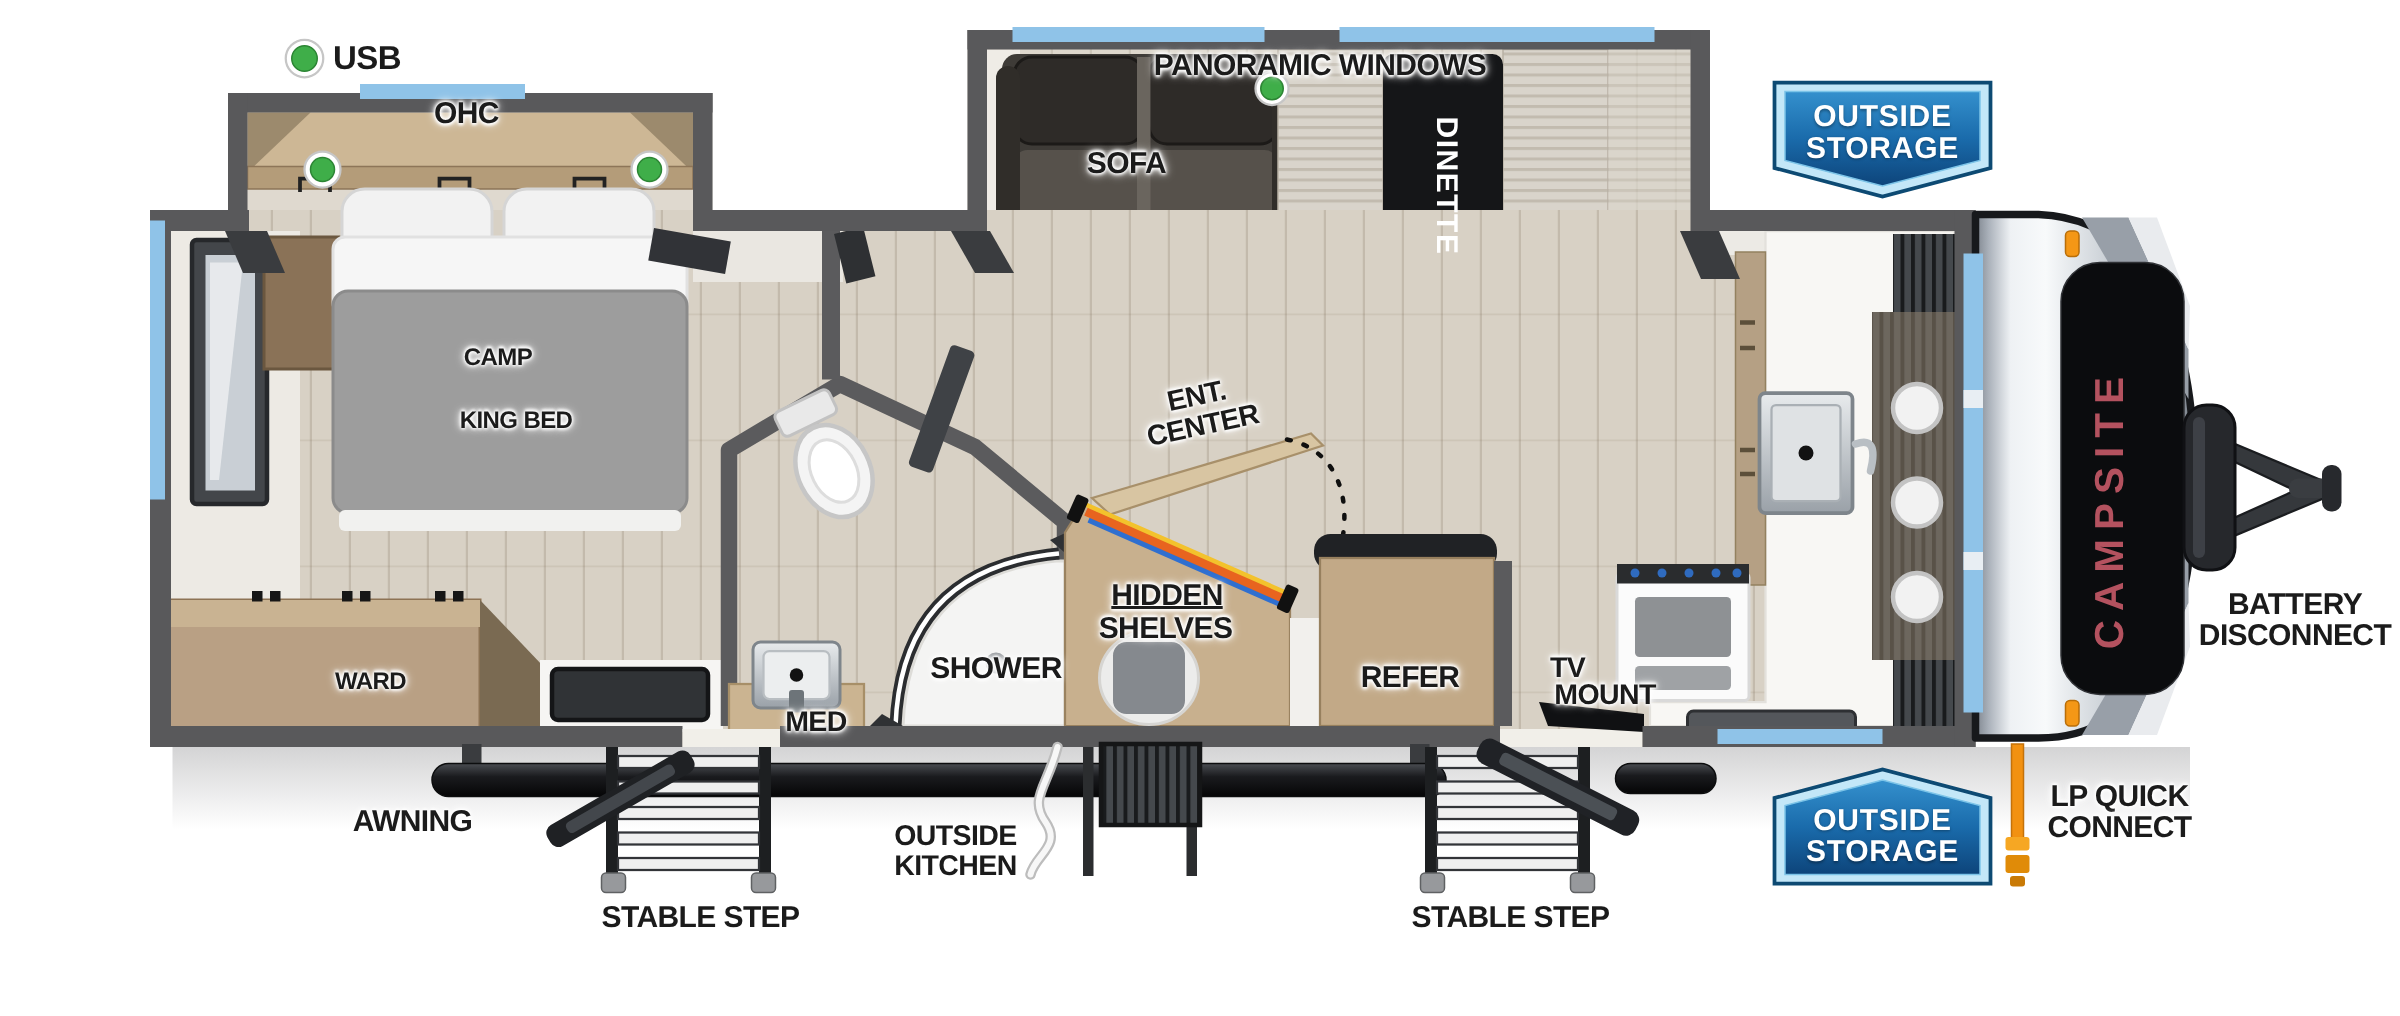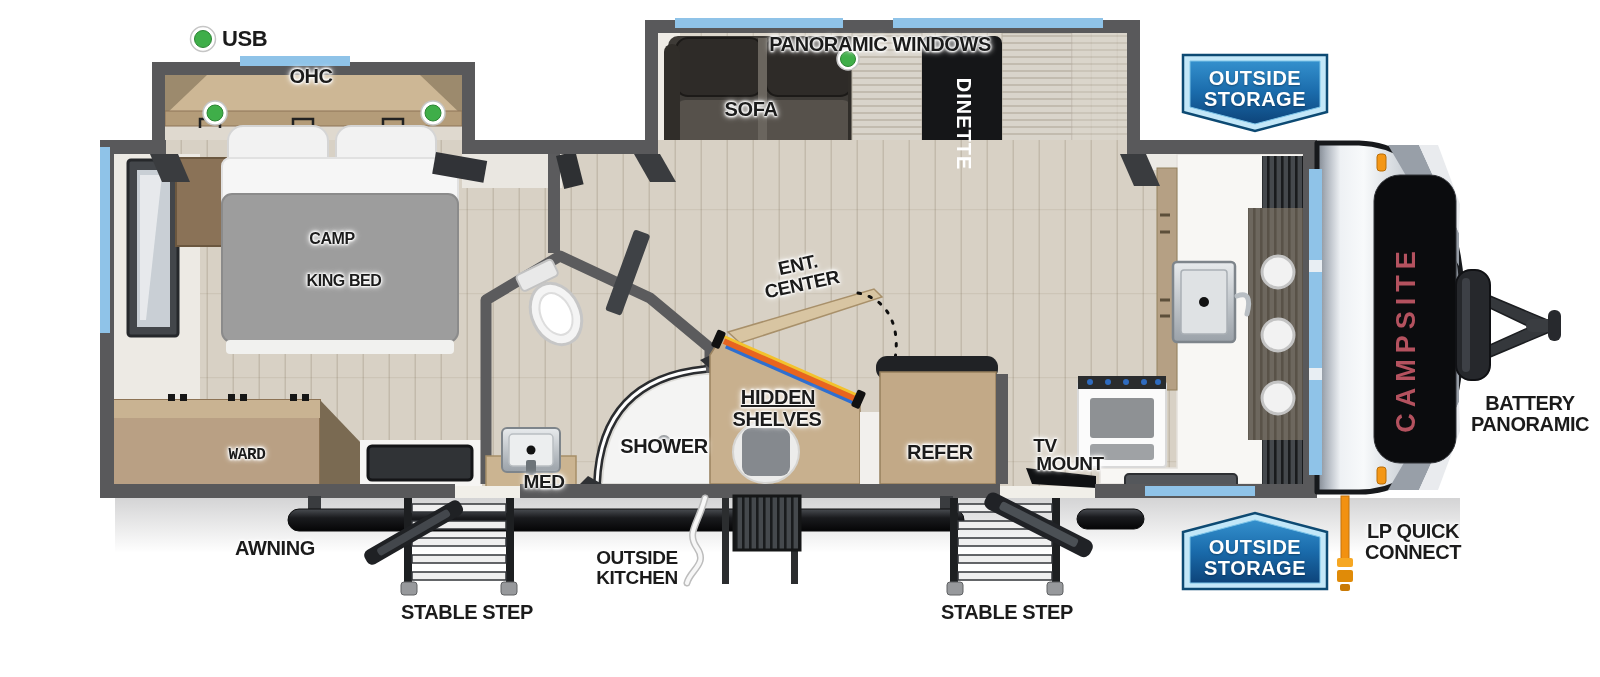--- a/index.html
+++ b/index.html
@@ -385,38 +385,38 @@
 <div class="lbl" style="left:751px;top:109px;">SOFA</div>
 <div class="lbl white rot90" style="left:964px;top:124px;letter-spacing:1px;">DINETTE</div>
 
 <div class="lbl badge-text" style="left:1255px;top:78px;">OUTSIDE</div>
 <div class="lbl badge-text" style="left:1255px;top:99px;">STORAGE</div>
 <div class="lbl badge-text" style="left:1255px;top:547px;">OUTSIDE</div>
 <div class="lbl badge-text" style="left:1255px;top:568px;">STORAGE</div>
 
 <div class="lbl sz21" style="left:332px;top:239px;">CAMP</div>
 <div class="lbl sz21" style="left:344px;top:261px;margin-top:20px;">KING BED</div>
-<div class="lbl sz21" style="left:247px;top:455px;font-family:Liberation Mono, monospace;">WARD</div>
+<div class="lbl sz21" style="left:247px;top:455px;">WARD</div>
 
 <div class="lbl ent-group sz19" style="left:800px;top:275px;">
   <div>ENT.</div>
   <div>CENTER</div>
 </div>
 <div class="lbl" style="left:778px;top:397px;text-decoration:underline;">HIDDEN</div>
 <div class="lbl" style="left:777px;top:419px;">SHELVES</div>
 <div class="lbl" style="left:940px;top:412px;margin-top:40px;">REFER</div>
 <div class="lbl sz19" style="left:1045px;top:446px;">TV</div>
 <div class="lbl sz19" style="left:1042px;top:464px;margin-left:28px;">MOUNT</div>
 
 <div class="lbl" style="left:664px;top:446px;text-align:center;">SHOWER</div>
 <div class="lbl sz19" style="left:544px;top:482px;">MED</div>
 
 <div class="lbl brand" style="left:1406px;top:339px;">CAMPSITE</div>
 <div class="lbl" style="left:1530px;top:403px;">BATTERY</div>
-<div class="lbl" style="left:1530px;top:424px;">PANORAMIC</div>
+<div class="lbl" style="left:1530px;top:424px;">DISCONNECT</div>
 <div class="lbl" style="left:1413px;top:531px;">LP QUICK</div>
 <div class="lbl" style="left:1413px;top:552px;">CONNECT</div>
 
 <div class="lbl" style="left:275px;top:548px;">AWNING</div>
 <div class="lbl sz19" style="left:637px;top:558px;">OUTSIDE</div>
 <div class="lbl sz19" style="left:637px;top:578px;">KITCHEN</div>
 <div class="lbl" style="left:467px;top:612px;">STABLE STEP</div>
 <div class="lbl" style="left:1007px;top:612px;">STABLE STEP</div>
 
 </div>

